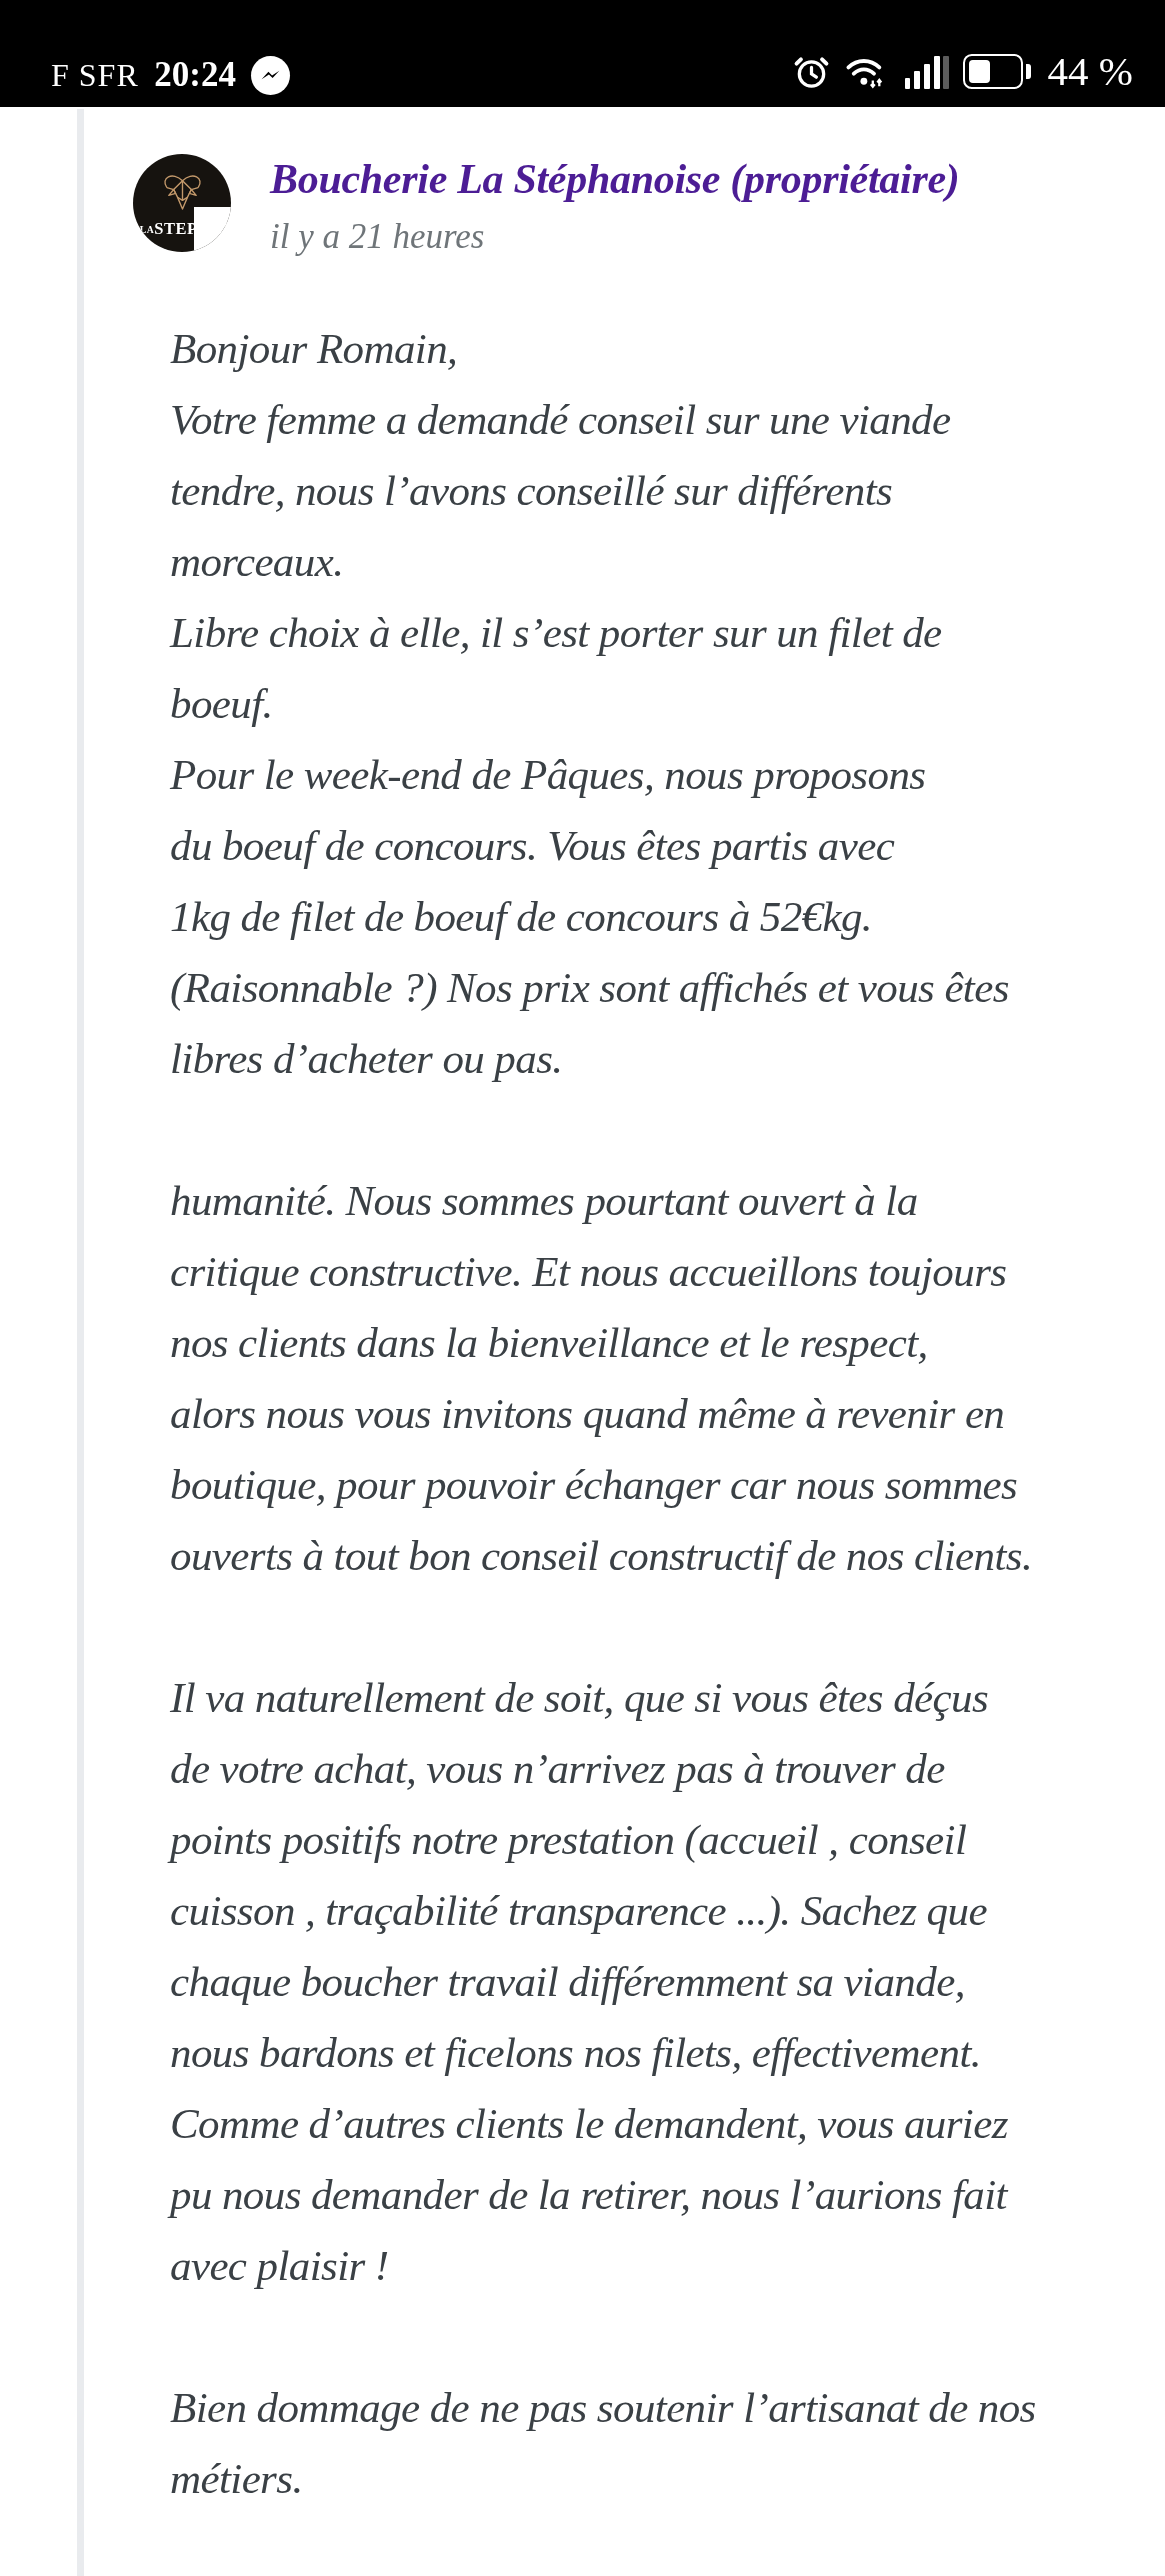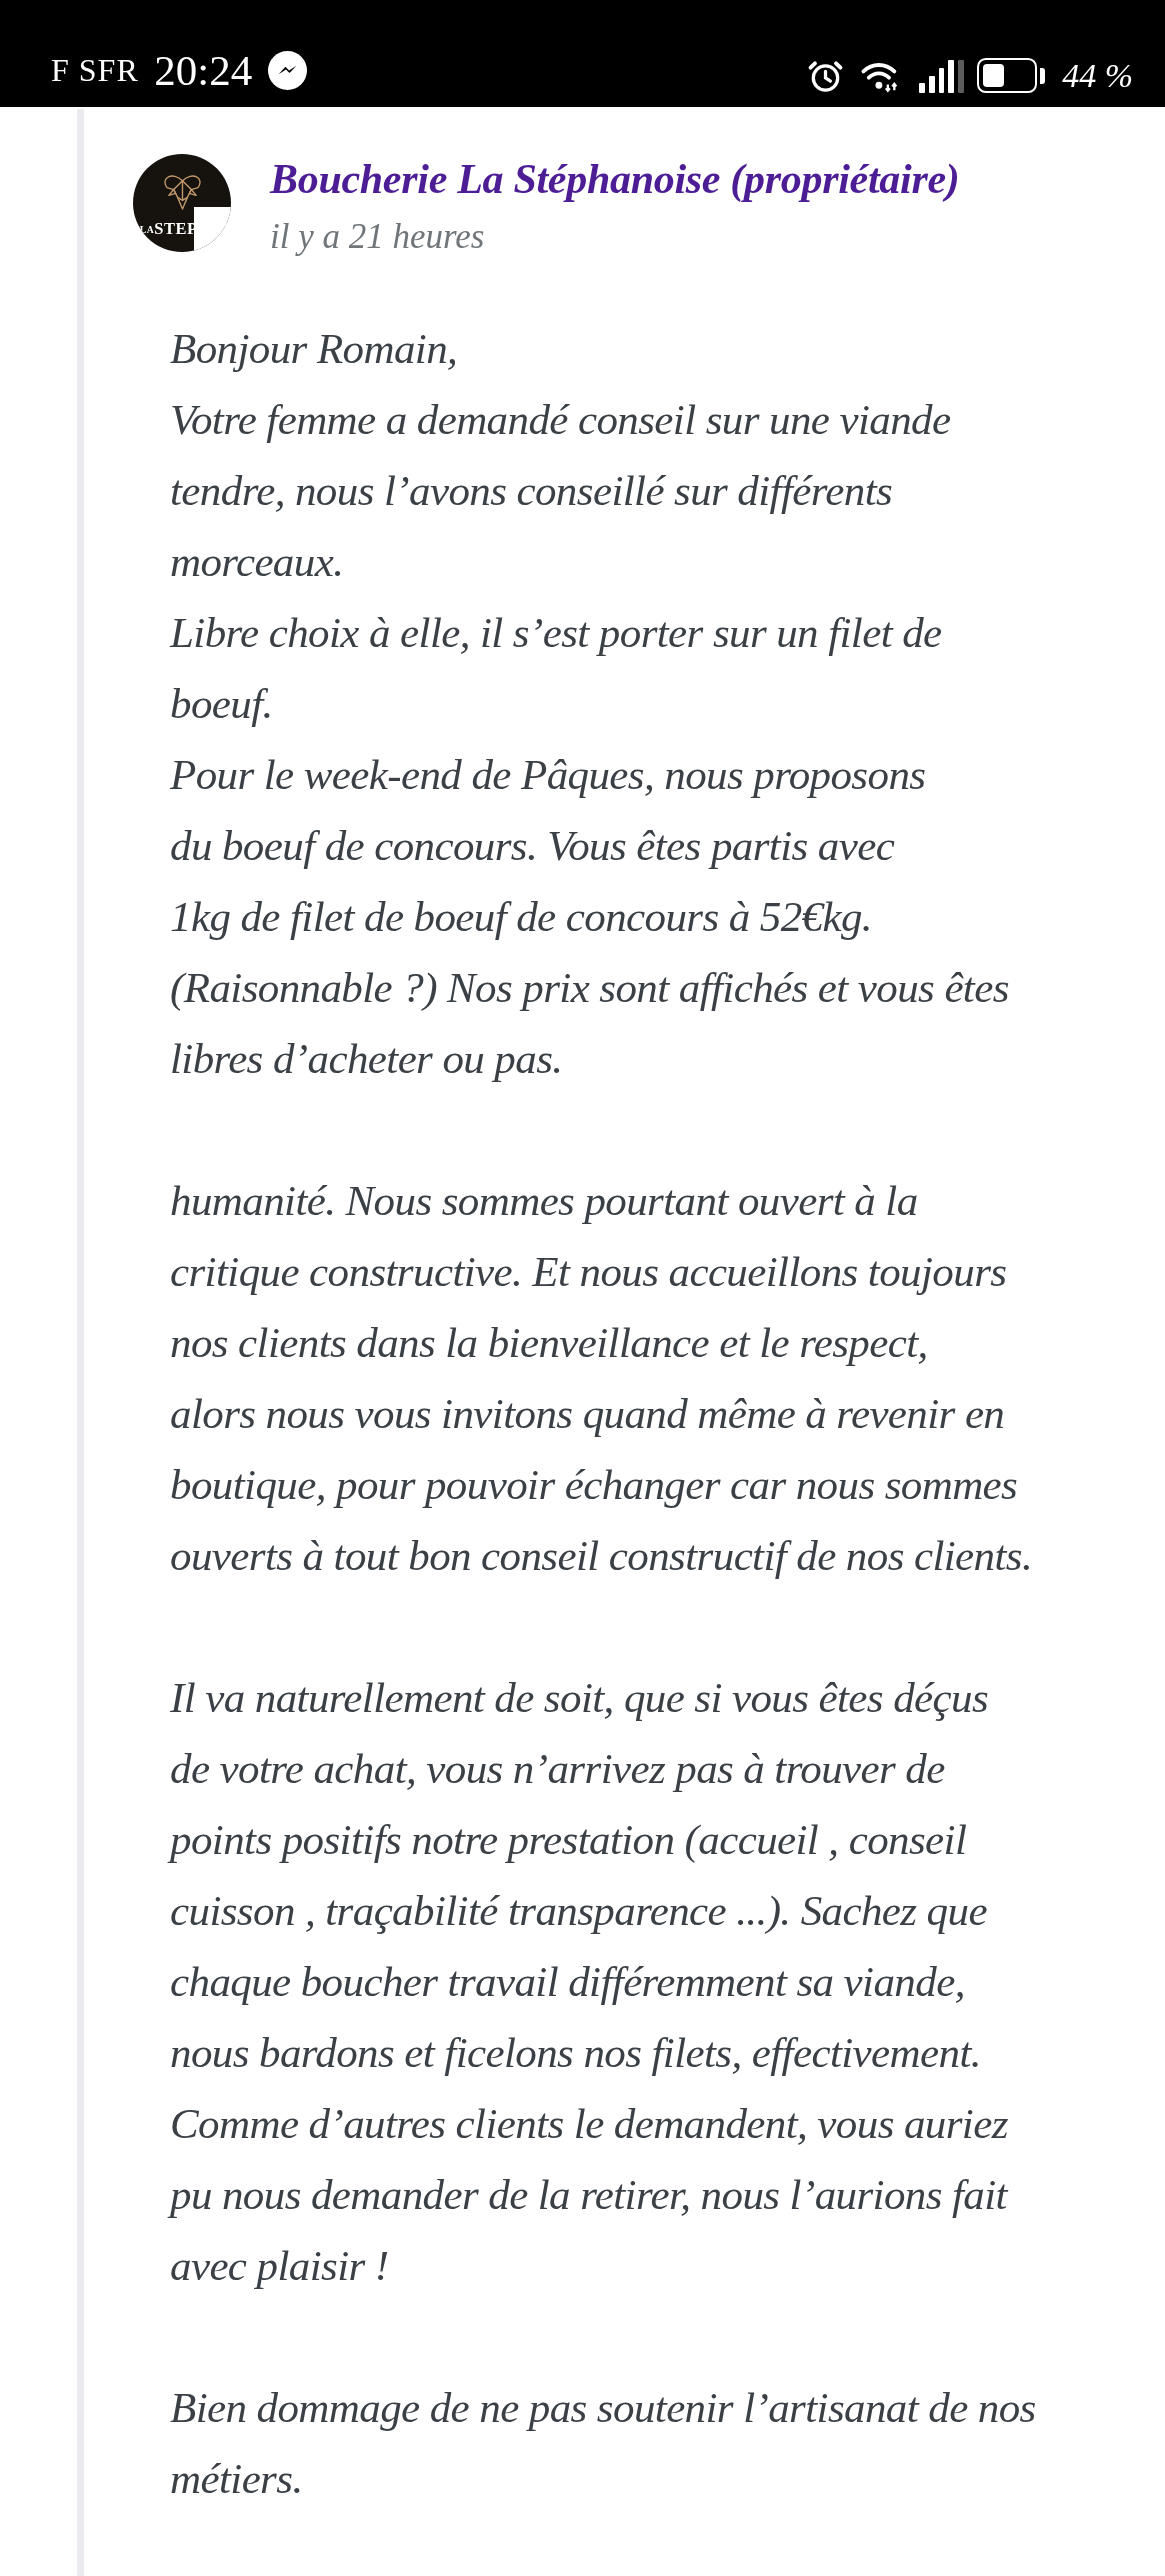--- a/index.html
+++ b/index.html
@@ -11,39 +11,39 @@
 
   
   .status-bar {
     position:absolute; left:0; top:0; width:1166px; height:107px;
     background:#000; color:#fff;
     display:flex; align-items:flex-end; justify-content:space-between;
     padding:0 33px 11.7px 51px;
   }
   .sb-left, .sb-right { display:flex; align-items:center; }
   .sb-carrier { font-size:32px; letter-spacing:1px; }
-  .sb-time { font-size:43px; margin-left:15.5px; }
+  .sb-time { font-size:35px; margin-left:15.5px;font-weight:bold; }
   .messenger-icon {
     width:39px; height:39px; margin-left:15.5px; border-radius:50%;
     background:#fff; display:flex; align-items:center; justify-content:center;
   }
   .sb-right > * { margin-left:13.6px; }
   .signal-bars { display:flex; align-items:flex-end; height:35px; }
   .signal-bars i { display:block; width:5.8px; margin-left:3.9px; background:#fff; border-radius:1px; }
   .signal-bars i.b1{height:10.7px;} .signal-bars i.b2{height:17.5px;}
   .signal-bars i.b3{height:25px;} .signal-bars i.b4{height:33px;}
   .signal-bars i.dim{height:33px; background:#5c5c5c;}
   .battery { display:flex; align-items:center; }
   .battery-body {
     width:60px; height:35px; border:2.9px solid #fff; border-radius:8.7px;
     padding:3.9px; display:flex;
   }
   .battery-fill { background:#fff; border-radius:3.9px; height:100%; }
   .battery-nub { width:4.9px; height:15.5px; background:#fff; border-radius:0 2.9px 2.9px 0; margin-left:2.9px; }
-  .sb-percent { font-size:34px; margin-left:17px;font-style:italic; }
+  .sb-percent { font-size:41px; margin-left:17px; }
 
   
   .left-stripe {
     position:absolute; left:77px; top:109px; width:6.8px; height:2467px;
     background:#e9ebee;
   }
 
   
   .avatar {
     position:absolute; left:133px; top:154px; width:98px; height:98px;

